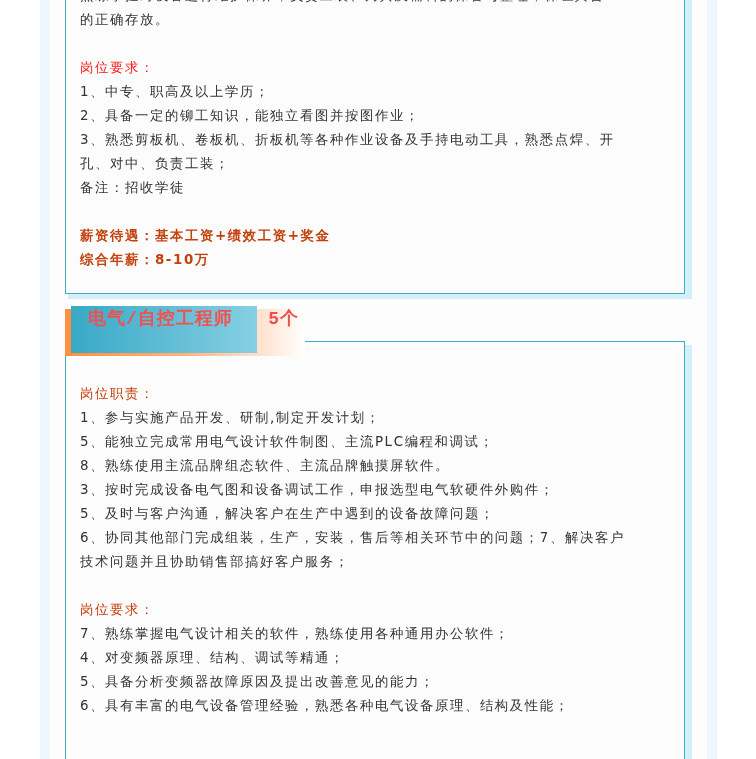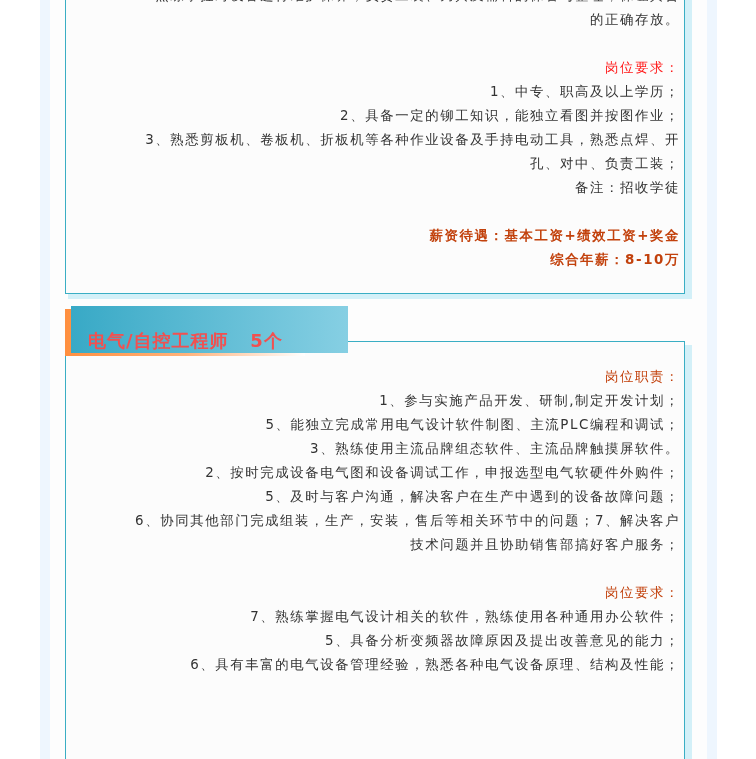--- a/index.html
+++ b/index.html
@@ -19,33 +19,33 @@
   }
   .card1 { top:-20px; height:314px; border-top:none; }
   .card2 { top:341px; height:440px; }
   .shadow1 { left:68px; top:0; width:624px; height:299px; }
   .shadow2 { left:302px; top:345px; width:390px; height:420px; }
 
   .text {
     position:absolute; left:80px; width:600px;
     font-size:13.4px; color:#333333; letter-spacing:1.6px;
   }
-  .line { height:24px; line-height:24px; white-space:nowrap;text-align:right; }
+  .line { height:24px; line-height:24px; white-space:nowrap; }
   .red { color:#ff1a1a; }
   .coral { color:#c2410c; }
   .bold { font-weight:bold; }
 
   .header-orange {
     position:absolute; left:65px; top:309px; width:240px; height:47px;
     background:linear-gradient(90deg,#ff8f3f 0%,#ffb27a 50%,#ffffff 100%);
   }
   .header-teal {
-    position:absolute; left:71px; top:306px; width:277px; height:47px;
+    position:absolute; left:71px; top:306px; width:186px; height:47px;
     background:linear-gradient(90deg,#38a9c6 0%,#86cfe3 100%);
-    display:flex; align-items:flex-end;
+    display:flex; align-items:flex-start;font-family:Liberation Mono, monospace;
   }
   .header-title {
     margin-left:17px; font-size:18px; font-weight:bold; color:#f25050;
     letter-spacing:1px; white-space:pre;
   }
 </style>
 </head>
 <body>
 
 <div class="page-bg"></div>
@@ -69,27 +69,28 @@
   <div class="line coral bold">综合年薪：8-10万</div>
 </div>
 
 <div class="card-shadow shadow2"></div>
 <div class="card card2"></div>
 <div class="header-orange"></div>
 <div class="header-teal">
   <span class="header-title">电气/自控工程师   5个</span>
 </div>
 
-<div class="text" style="top:365px;">
+<div class="text" style="top:382px;">
   <div class="line coral">岗位职责：</div>
   <div class="line">1、参与实施产品开发、研制,制定开发计划；</div>
   <div class="line">5、能独立完成常用电气设计软件制图、主流PLC编程和调试；</div>
-  <div class="line">3、熟练使用主流品牌组态软件、主流品牌触摸屏软件。</div>
-  <div class="line">2、按时完成设备电气图和设备调试工作，申报选型电气软硬件外购件；</div>
+  <div class="line">8、熟练使用主流品牌组态软件、主流品牌触摸屏软件。</div>
+  <div class="line">3、按时完成设备电气图和设备调试工作，申报选型电气软硬件外购件；</div>
   <div class="line">5、及时与客户沟通，解决客户在生产中遇到的设备故障问题；</div>
   <div class="line">6、协同其他部门完成组装，生产，安装，售后等相关环节中的问题；7、解决客户</div>
   <div class="line">技术问题并且协助销售部搞好客户服务；</div>
   <div class="line"></div>
   <div class="line coral">岗位要求：</div>
   <div class="line">7、熟练掌握电气设计相关的软件，熟练使用各种通用办公软件；</div>
+  <div class="line">4、对变频器原理、结构、调试等精通；</div>
   <div class="line">5、具备分析变频器故障原因及提出改善意见的能力；</div>
   <div class="line">6、具有丰富的电气设备管理经验，熟悉各种电气设备原理、结构及性能；</div>
 </div>
 
 </body></html>

